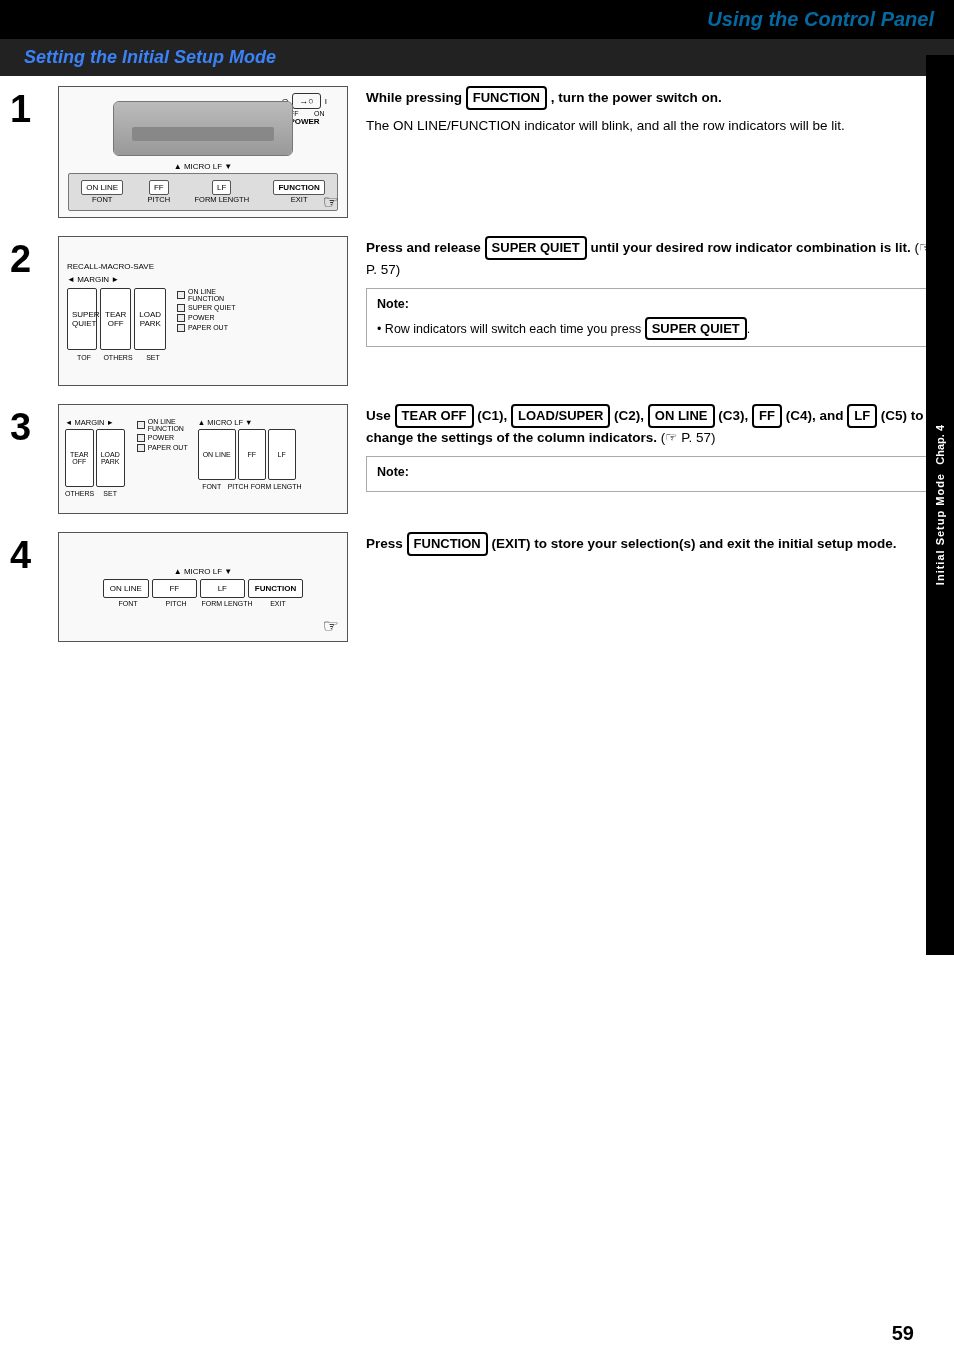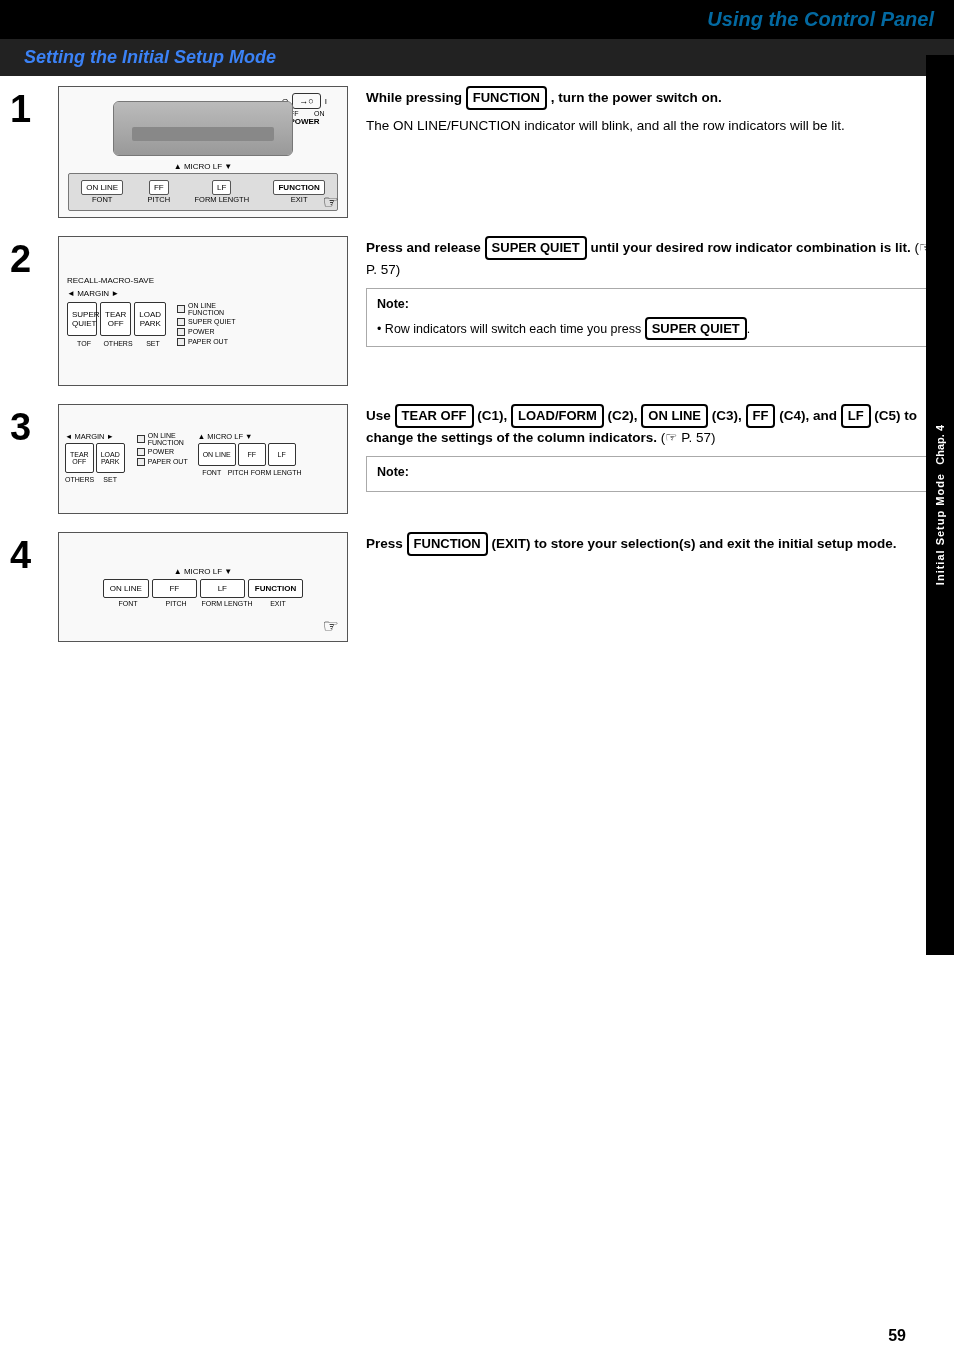--- a/index.html
+++ b/index.html
@@ -142,22 +142,22 @@
       text-orientation: mixed;
       transform: rotate(180deg);
       white-space: nowrap;
       margin-bottom: 8px;
     }
 
     
     .page-number {
       position: absolute;
       bottom: 18px;
-      right: 48px;
-      font-size: 16px;
+      right: 40px;
+      font-size: 20px;
       font-weight: bold;
     }
 
     
     .diag1 {
       width: 100%;
       height: 100%;
       position: relative;
       padding: 6px;
     }
@@ -234,21 +234,21 @@
 
     .diag2-buttons {
       display: flex;
       gap: 3px;
       margin-bottom: 4px;
     }
 
     .diag2-btn {
       border: 1.5px solid #333;
       background: #fff;
-      padding: 7px 4px;
+      padding: 21px 4px;
       font-size: 8px;
       border-radius: 2px;
       text-align: center;
       min-width: 28px;
     }
 
     .diag2-indicators {
       display: flex;
       flex-direction: column;
       margin-left: 8px;
@@ -500,21 +500,21 @@
               <span style="min-width:20px;text-align:center;">PITCH</span>
               <span style="min-width:34px;text-align:center;">FORM LENGTH</span>
             </div>
           </div>
         </div>
       </div>
     </div>
     <div class="step-text">
       <p>
         <strong>Use </strong><span class="btn-label">TEAR OFF</span><strong> (C1), </strong>
-        <span class="btn-label">LOAD/FORM</span>
+        <span class="btn-label">LOAD/SUPER</span>
         <strong> (C2), </strong><span class="btn-label">ON LINE</span><strong> (C3), </strong>
         <span class="btn-label">FF</span><strong> (C4), and </strong>
         <span class="btn-label">LF</span><strong> (C5) to change the settings of the column indicators.</strong>
         <span> (☞ P. 57)</span>
       </p>
       <div class="note-box">
         <div class="note-title">Note:</div>
       </div>
     </div>
   </div>

